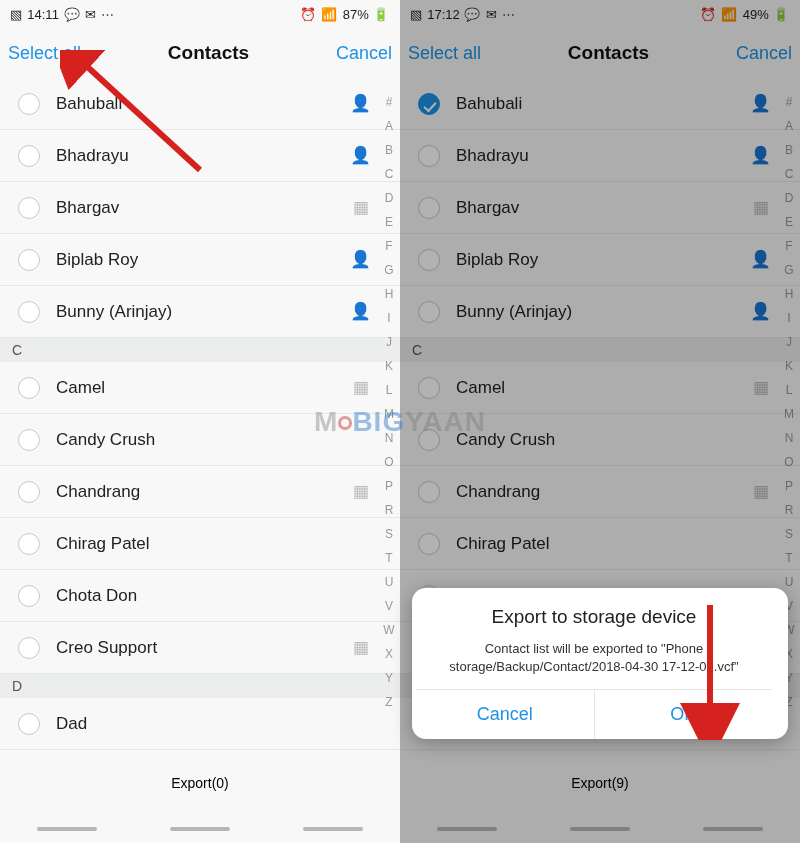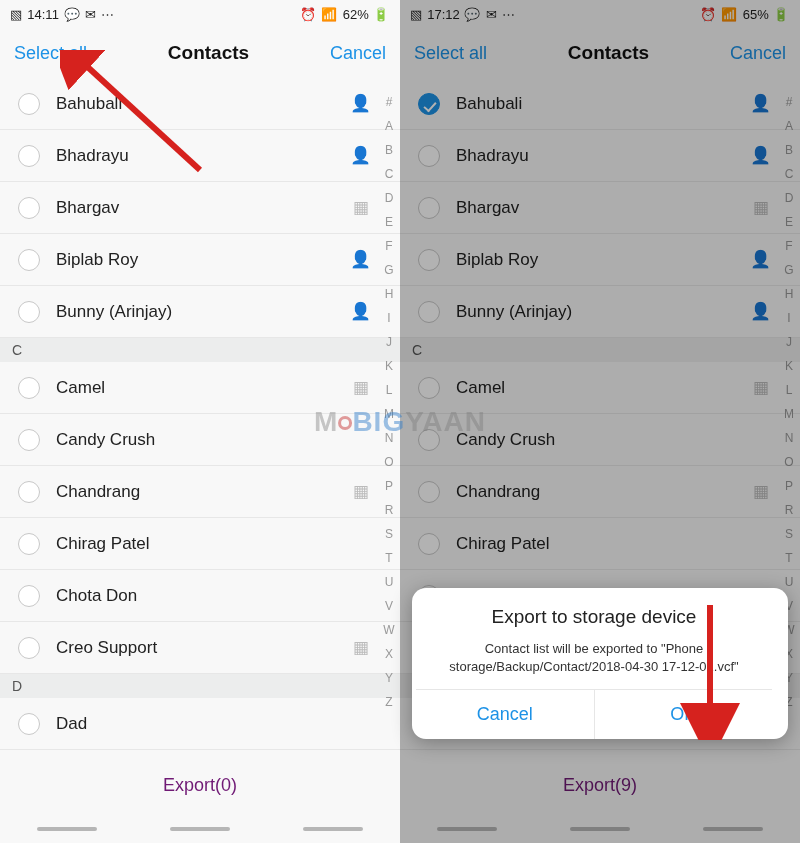--- a/index.html
+++ b/index.html
@@ -9,40 +9,40 @@
   .phone.left { left:0; }
   .phone.right { left:400px; }
   .overlay-dim { position:absolute; inset:0; background:rgba(0,0,0,0.30); pointer-events:none; }
 
   
   .statusbar { height:28px; display:flex; align-items:center; justify-content:space-between; padding:0 10px; font-size:13px; color:#222; }
   .statusbar .sb-left, .statusbar .sb-right { display:flex; align-items:center; gap:5px; }
   .small-icon { display:inline-block; }
 
   
-  .header { height:50px; display:flex; align-items:center; justify-content:space-between; padding:0 14px; background:#f8f8f8; }
+  .header { height:50px; display:flex; align-items:center; justify-content:space-between; padding:0 8px; background:#f8f8f8; }
   .hdr-btn { color:#1d92e6; font-size:18px; }
   .hdr-title { font-size:19px; font-weight:600; color:#111; }
 
   
   .list { }
   .section-hdr { background:#eceded; color:#555; font-size:14px; padding:4px 12px; }
   .row { display:flex; align-items:center; height:52px; border-bottom:1px solid #e7e7e7; padding:0 28px 0 18px; position:relative; background:#f8f8f8; }
   .row .circle { width:22px; height:22px; border:1.5px solid #c8c8c8; border-radius:50%; margin-right:16px; background:#fff; }
   .row .circle.checked { background:#1d92e6; border-color:#1d92e6; position:relative; }
   .row .circle.checked::after { content:""; position:absolute; left:5px; top:8px; width:10px; height:5px; border-left:2px solid #fff; border-bottom:2px solid #fff; transform:rotate(-48deg); }
   .row .name { flex:1; font-size:17px; color:#222; }
   .row .trail { width:22px; text-align:center; color:#bbb; font-size:17px; }
 
   
   .index { position:absolute; right:3px; top:90px; width:16px; font-size:12px; color:#999; line-height:24px; text-align:center; }
 
   
   .footer { position:absolute; bottom:0; left:0; right:0; height:80px; background:#f8f8f8; text-align:center; }
-  .footer .export { color:#701a75; font-size:18px; padding-top:12px; }
+  .footer .export { color:#000000; font-size:14px; padding-top:12px; }
   .navbar { position:absolute; bottom:12px; left:0; right:0; display:flex; justify-content:space-around; }
   .navbar span { width:60px; height:4px; background:#b6b6b6; border-radius:2px; }
 
   
   .dialog { position:absolute; left:12px; right:12px; top:588px; background:#fff; border-radius:14px; padding:18px 16px 0 4px; box-shadow:0 4px 20px rgba(0,0,0,0.3); z-index:5; }
   .dialog .dlg-title { text-align:center; font-size:19px; color:#222; font-weight:500; margin-bottom:12px; }
   .dialog .dlg-body { text-align:center; font-size:13px; color:#333; line-height:1.35; margin-bottom:14px; padding:0 6px; }
   .dialog .dlg-btns { display:flex; border-top:1px solid #e6e6e6; }
   .dialog .dlg-btns div { flex:1; text-align:center; padding:14px 0; color:#1d92e6; font-size:18px; }
   .dialog .dlg-btns div:first-child { border-right:1px solid #e6e6e6; }
@@ -65,21 +65,21 @@
       <div class="sb-left">
         <span class="small-icon">▧</span>
         <span>14:11</span>
         <span class="small-icon">💬</span>
         <span class="small-icon">✉</span>
         <span class="small-icon">⋯</span>
       </div>
       <div class="sb-right">
         <span class="small-icon">⏰</span>
         <span class="small-icon">📶</span>
-        <span>62%</span>
+        <span>87%</span>
         <span class="small-icon">🔋</span>
       </div>
     </div>
 
     <div class="header">
       <div class="hdr-btn">Select all</div>
       <div class="hdr-title">Contacts</div>
       <div class="hdr-btn">Cancel</div>
     </div>
 
@@ -200,21 +200,21 @@
       <div class="sb-left">
         <span class="small-icon">▧</span>
         <span>17:12</span>
         <span class="small-icon">💬</span>
         <span class="small-icon">✉</span>
         <span class="small-icon">⋯</span>
       </div>
       <div class="sb-right">
         <span class="small-icon">⏰</span>
         <span class="small-icon">📶</span>
-        <span>65%</span>
+        <span>49%</span>
         <span class="small-icon">🔋</span>
       </div>
     </div>
 
     <div class="header">
       <div class="hdr-btn">Select all</div>
       <div class="hdr-title">Contacts</div>
       <div class="hdr-btn">Cancel</div>
     </div>
 

